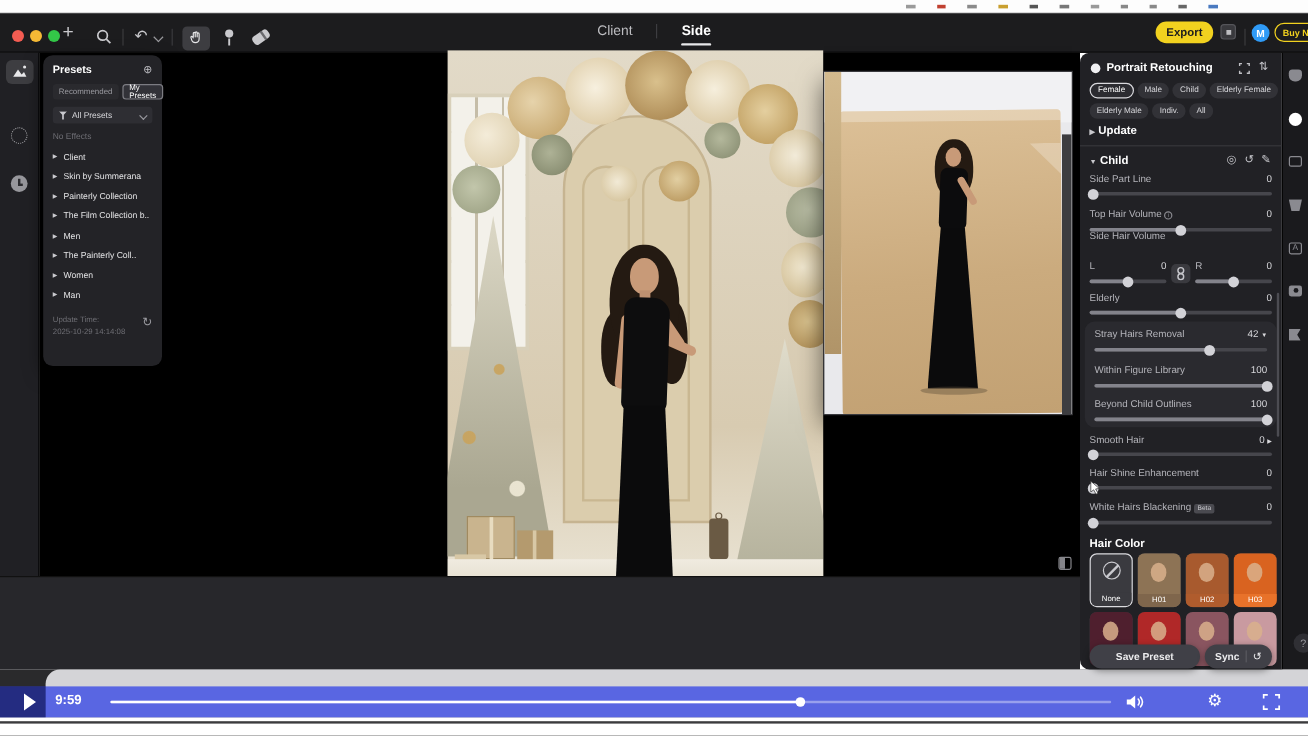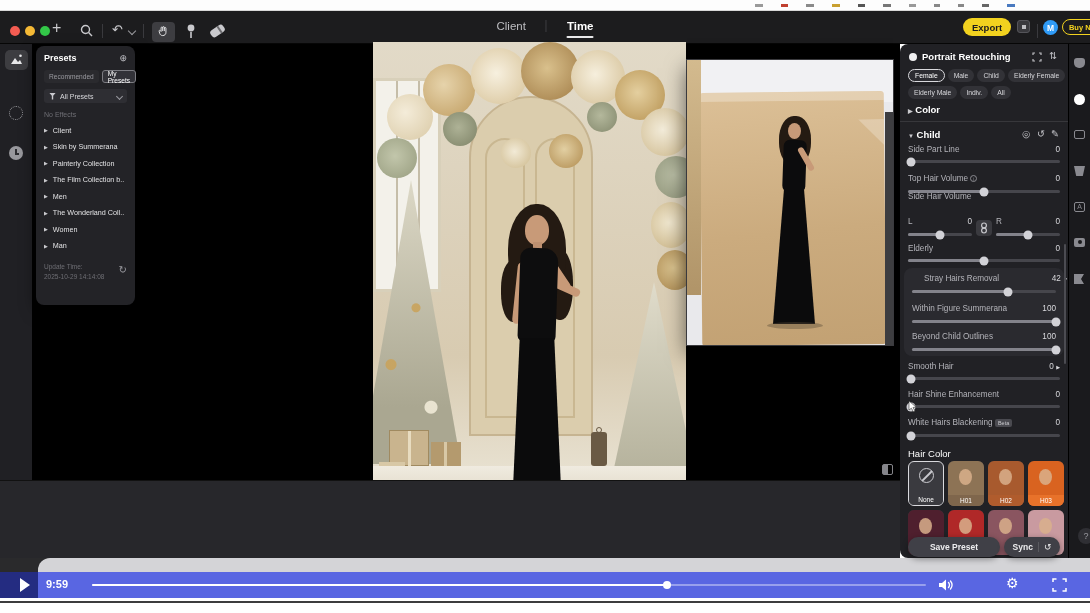--- a/index.html
+++ b/index.html
@@ -78,21 +78,21 @@
       <line x1="5" y1="8" x2="5" y2="14" stroke="#c9c9cd" stroke-width="1.6"></line>
     </svg>
   <div class="abs" style="left:210px;top:16px;width:15px;height:8px;background:#c9c9cd;border-radius:3px;transform:rotate(-35deg)">
       <i class="abs" style="left:9px;top:0;width:2px;height:8px;background:#6a6a6e"></i>
     </div>
 
   <div class="abs tabs" style="left:50%;top:9px;transform:translateX(-50%)">
     <span style="color:#bdbdc1">Client</span>
     <span class="vline" style="position:static;height:12px"></span>
     <span style="position:relative;color:#fff;font-weight:bold">
-      <span>Time</span>
+      <span>Side</span>
       <i class="abs" style="left:0;right:0;bottom:-6px;height:2px;background:#e8e8ea;border-radius:1px"></i>
     </span>
   </div>
 
   <div class="abs pill" style="left:963px;top:7px;width:48px;height:18px;background:var(--accent,#f2d21f);color:#1c1c1e;font-size:9.5px;font-weight:bold">
       <span>Export</span>
     </div>
   <div class="abs" style="left:1017px;top:9px;width:13px;height:13px;background:#39393d;border-radius:3px;border:1px solid #55555a">
       <i class="abs" style="left:4px;top:4px;width:4px;height:4px;background:#bdbdc1"></i>
     </div>
@@ -205,21 +205,21 @@
     <span class="chip">Male</span>
     <span class="chip">Child</span>
     <span class="chip">Elderly Female</span>
   </div>
   <div class="abs" style="left:8px;top:42px;display:flex;gap:3px">
     <span class="chip">Elderly Male</span>
     <span class="chip">Indiv.</span>
     <span class="chip">All</span>
   </div>
 
-  <div class="abs" style="left:8px;top:60px;font-size:9.5px;font-weight:bold;color:#fff"><span class="tri" style="font-size:6px">▶</span> <span>Color</span></div>
+  <div class="abs" style="left:8px;top:60px;font-size:9.5px;font-weight:bold;color:#fff"><span class="tri" style="font-size:6px">▶</span> <span>Update</span></div>
   <div class="abs" style="left:0;top:77px;width:168px;height:1px;background:#37373b"></div>
 
   <div class="abs" style="left:8px;top:85px;font-size:9.5px;font-weight:bold;color:#fff"><span class="tri" style="font-size:6px">▼</span> <span>Child</span></div>
   <div class="abs hico" style="left:122px;top:85px">◎</div>
   <div class="abs hico" style="left:137px;top:85px">↺</div>
   <div class="abs hico" style="left:151px;top:85px">✎</div>
 
   <div class="srow" style="top:101px">
       <span>Side Part Line</span>
       <span class="sval">0</span>
@@ -265,30 +265,30 @@
   <div class="srow" style="top:200px">
       <span>Elderly</span>
       <span class="sval">0</span>
     </div>
   <div class="slider" style="left: 8px; top: 215px; width: 152px; --p: 50%;">
       <i></i>
       <b></b>
     </div>
 
   <div class="abs" style="left:4px;top:224px;width:160px;height:88px;background:#2a2a2f;border-radius:8px"></div>
-  <div class="srow" style="top:230px;left:24px;width:144px">
+  <div class="srow" style="top:230px;left:12px;width:144px">
       <span>Stray Hairs Removal</span>
       <span class="sval"><span>42</span> <span style="font-size:5px">▼</span></span>
     </div>
   <div class="slider" style="left: 12px; top: 246px; width: 144px; --p: 67%;">
       <i></i>
       <b></b>
     </div>
   <div class="srow" style="top:260px;left:12px;width:144px">
-      <span>Within Figure Summerana</span>
+      <span>Within Figure Library</span>
       <span class="sval">100</span>
     </div>
   <div class="slider" style="left: 12px; top: 276px; width: 144px; --p: 100%;">
       <i></i>
       <b></b>
     </div>
   <div class="srow" style="top:288px;left:12px;width:144px">
       <span>Beyond Child Outlines</span>
       <span class="sval">100</span>
     </div>
@@ -320,21 +320,21 @@
 
   <div class="srow" style="top:374px">
       <span><span>White Hairs Blackening</span> <span style="background:#4a4a50;color:#c9c9ce;font-size:5.5px;padding:1px 3px;border-radius:2px">Beta</span></span>
       <span class="sval">0</span>
     </div>
   <div class="slider" style="left: 8px; top: 390px; width: 152px; --p: 2%;">
       <i></i>
       <b></b>
     </div>
 
-  <div class="abs" style="left:8px;top:404px;font-size:9.5px;font-weight:normal;color:#fff">Hair Color</div>
+  <div class="abs" style="left:8px;top:404px;font-size:9.5px;font-weight:bold;color:#fff">Hair Color</div>
 
   <div class="swatch" style="left:8px;top:417px;border:1px solid #d9d9dd">
     <i class="abs dot" style="left:10px;top:6px;width:15px;height:15px;border:1.6px solid #c9c9ce"></i>
     <i class="abs" style="left:11px;top:13px;width:14px;height:1.6px;background:#c9c9ce;transform:rotate(-45deg)"></i>
     <span class="swlabel" style="background:#3a3a3f">None</span>
   </div>
   <div class="swatch" style="left:48px;top:417px">
       <i class="swimg" style="background: rgb(141, 115, 85);"></i>
       <i class="swface"></i>
       <span class="swlabel" style="background: rgba(125, 100, 75, 0.85);">H01</span>
@@ -422,21 +422,21 @@
     <div class="pitem">
         <span class="tri">▶</span>
         <span>The Film Collection b..</span>
       </div>
     <div class="pitem">
         <span class="tri">▶</span>
         <span>Men</span>
       </div>
     <div class="pitem">
         <span class="tri">▶</span>
-        <span>The Wonderland Coll..</span>
+        <span>The Painterly Coll..</span>
       </div>
     <div class="pitem">
         <span class="tri">▶</span>
         <span>Women</span>
       </div>
     <div class="pitem">
         <span class="tri">▶</span>
         <span>Man</span>
       </div>
   </div>

